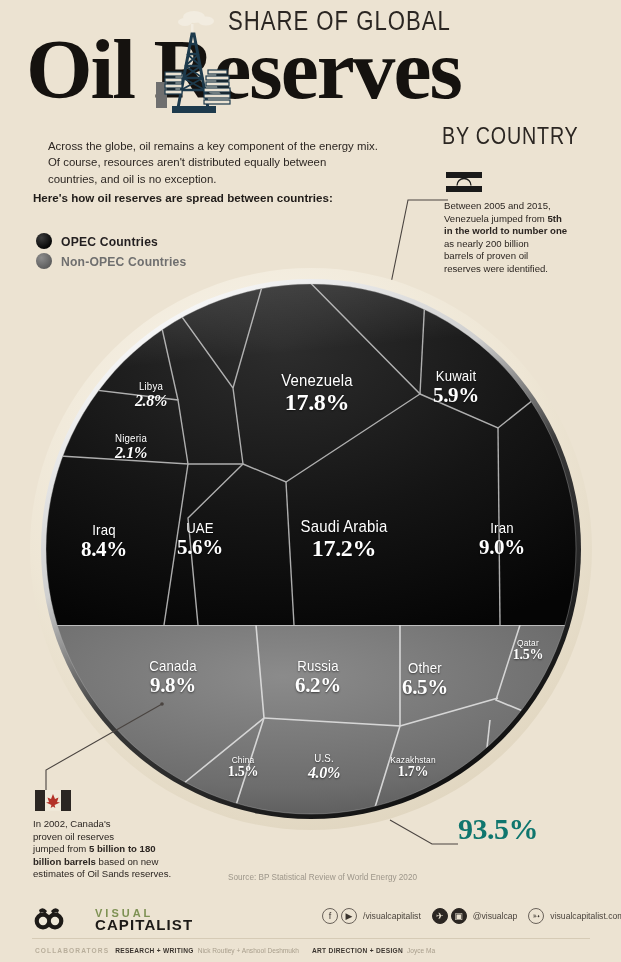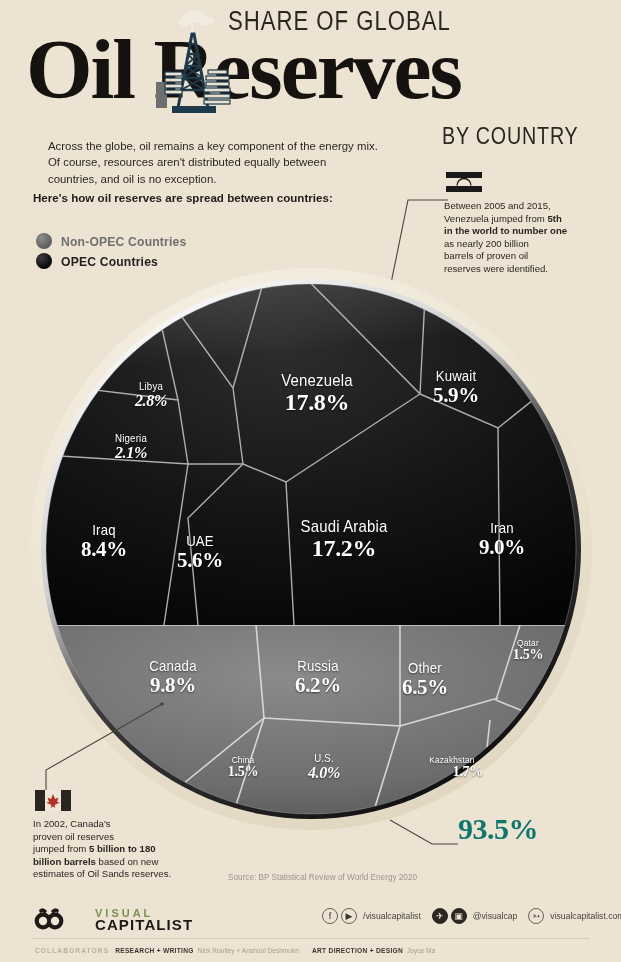--- a/index.html
+++ b/index.html
@@ -170,26 +170,26 @@
       <rect x="56" y="86" width="26" height="4"></rect>
         <rect x="56" y="92" width="26" height="4"></rect>
     </g>
   </svg>
 
   <div class="intro">Across the globe, oil remains a key component of the energy mix. Of course, resources aren't distributed equally between countries, and oil is no exception.</div>
   <div class="intro-bold">Here's how oil reserves are spread between countries:</div>
 
   <div class="legend">
     <div class="legend-row">
+      <span class="legend-dot opec"></span>
+      <span class="legend-label">OPEC Countries</span>
+    </div>
+    <div class="legend-row">
       <span class="legend-dot nonopec"></span>
       <span class="legend-label grey">Non-OPEC Countries</span>
-    </div>
-    <div class="legend-row">
-      <span class="legend-dot opec"></span>
-      <span class="legend-label">OPEC Countries</span>
     </div>
   </div>
 
   <svg class="flag flag-ve" viewBox="0 0 36 21">
     <rect x="0" y="0" width="36" height="6" fill="#1a1a1a"></rect>
     <rect x="0" y="7.5" width="36" height="5" fill="#ece3d2"></rect>
     <rect x="0" y="14" width="36" height="6" fill="#1a1a1a"></rect>
     <path d="M11 13.5 a7 7 0 0 1 14 0" fill="none" stroke="#1a1a1a" stroke-width="1.3"></path>
   </svg>
   <div class="anno anno-venezuela">
@@ -296,21 +296,21 @@
         <span class="cell-val">2.8%</span>
       </div>
       <div class="cell-label sz-sm" style="left: 61px; top: 433px; width: 140px;">
         <span class="cell-name">Nigeria</span>
         <span class="cell-val">2.1%</span>
       </div>
       <div class="cell-label sz-md" style="left: 34px; top: 522px; width: 140px;">
         <span class="cell-name">Iraq</span>
         <span class="cell-val">8.4%</span>
       </div>
-      <div class="cell-label sz-md" style="left: 130px; top: 520px; width: 140px; margin-top: 13px;">
+      <div class="cell-label sz-md" style="left: 130px; top: 520px; width: 140px;">
         <span class="cell-name">UAE</span>
         <span class="cell-val">5.6%</span>
       </div>
       <div class="cell-label sz-lg" style="left: 274px; top: 518px; width: 140px;">
         <span class="cell-name">Saudi Arabia</span>
         <span class="cell-val">17.2%</span>
       </div>
       <div class="cell-label sz-md" style="left: 432px; top: 520px; width: 140px;">
         <span class="cell-name">Iran</span>
         <span class="cell-val">9.0%</span>
@@ -332,21 +332,21 @@
         <span class="cell-val">1.5%</span>
       </div>
       <div class="cell-label sz-xs" style="left: 173px; top: 755px; width: 140px;">
         <span class="cell-name">China</span>
         <span class="cell-val">1.5%</span>
       </div>
       <div class="cell-label sz-sm" style="left: 254px; top: 753px; width: 140px;">
         <span class="cell-name">U.S.</span>
         <span class="cell-val">4.0%</span>
       </div>
-      <div class="cell-label sz-xs" style="left: 343px; top: 755px; width: 140px; text-align: right;">
+      <div class="cell-label sz-xs" style="left: 343px; top: 755px; width: 140px;">
         <span class="cell-name">Kazakhstan</span>
         <span class="cell-val">1.7%</span>
       </div>
     </div>
 
   <svg class="leader" style="left:36px;top:700px;width:130px;height:96px;" viewBox="0 0 130 96">
     <path d="M126 4 L10 70 L10 94"></path>
     <circle cx="126" cy="4" r="1.8" fill="#4a4440" stroke="none"></circle>
   </svg>
   <svg class="flag flag-ca" viewBox="0 0 36 21">

